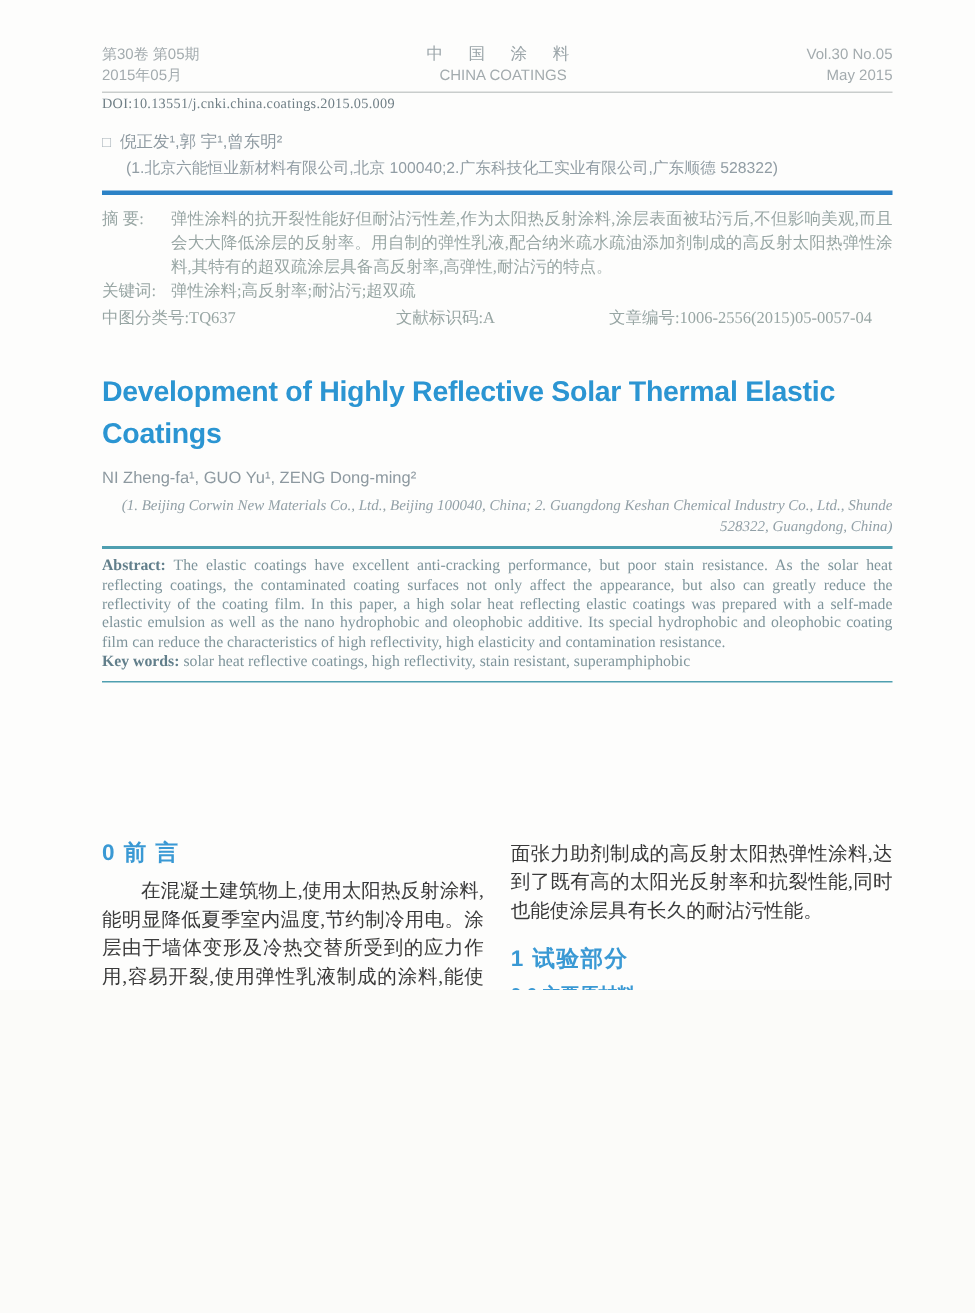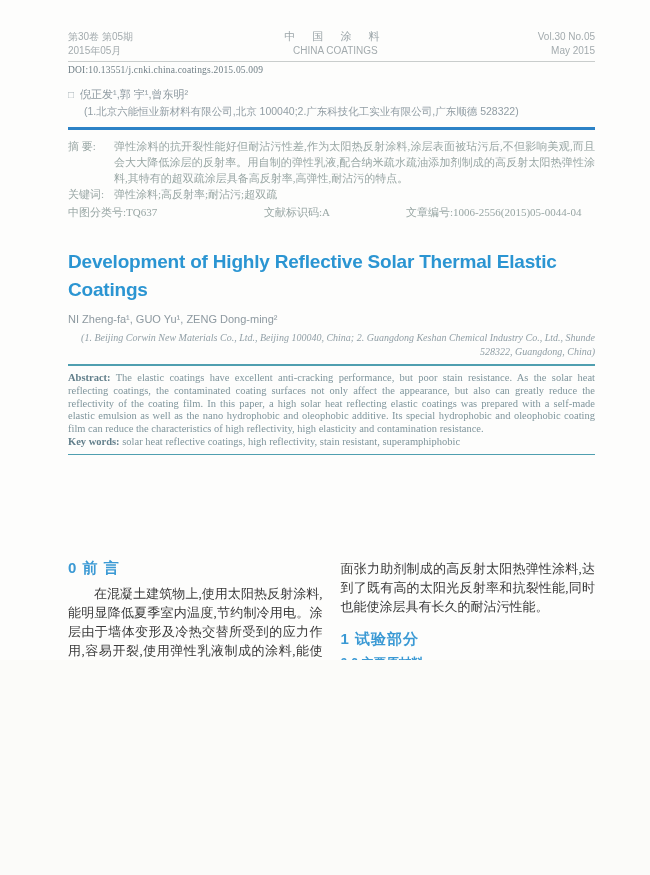--- a/index.html
+++ b/index.html
@@ -131,21 +131,21 @@
         <span class="abs-label">摘 要:</span>
         <span class="abs-text">弹性涂料的抗开裂性能好但耐沾污性差,作为太阳热反射涂料,涂层表面被玷污后,不但影响美观,而且会大大降低涂层的反射率。用自制的弹性乳液,配合纳米疏水疏油添加剂制成的高反射太阳热弹性涂料,其特有的超双疏涂层具备高反射率,高弹性,耐沾污的特点。</span>
       </div>
       <div class="abs-row">
         <span class="abs-label kw">关键词:</span>
         <span class="abs-text">弹性涂料;高反射率;耐沾污;超双疏</span>
       </div>
       <div class="clc-row">
         <span class="clc-seg1"><span>中图分类号:</span><span>TQ637</span></span>
         <span class="clc-seg2"><span>文献标识码:</span><span>A</span></span>
-        <span class="clc-seg3"><span>文章编号:</span><span>1006-2556(2015)05-0044-04</span></span>
+        <span class="clc-seg3"><span>文章编号:</span><span>1006-2556(2015)05-0057-04</span></span>
       </div>
     </div>
 
     <h2 class="title-en">Development of Highly Reflective Solar Thermal Elastic Coatings</h2>
     <div class="authors-en">NI Zheng-fa¹, GUO Yu¹, ZENG Dong-ming²</div>
     <div class="affil-en">(1. Beijing Corwin New Materials Co., Ltd., Beijing 100040, China; 2. Guangdong Keshan Chemical Industry Co., Ltd., Shunde 528322, Guangdong, China)</div>
     <div class="rule-teal"></div>
 
     <div class="abs-en">
       <div><span class="lbl">Abstract:</span><span> The elastic coatings have excellent anti-cracking performance, but poor stain resistance. As the solar heat reflecting coatings, the contaminated coating surfaces not only affect the appearance, but also can greatly reduce the reflectivity of the coating film. In this paper, a high solar heat reflecting elastic coatings was prepared with a self-made elastic emulsion as well as the nano hydrophobic and oleophobic additive. Its special hydrophobic and oleophobic coating film can reduce the characteristics of high reflectivity, high elasticity and contamination resistance.</span></div>

